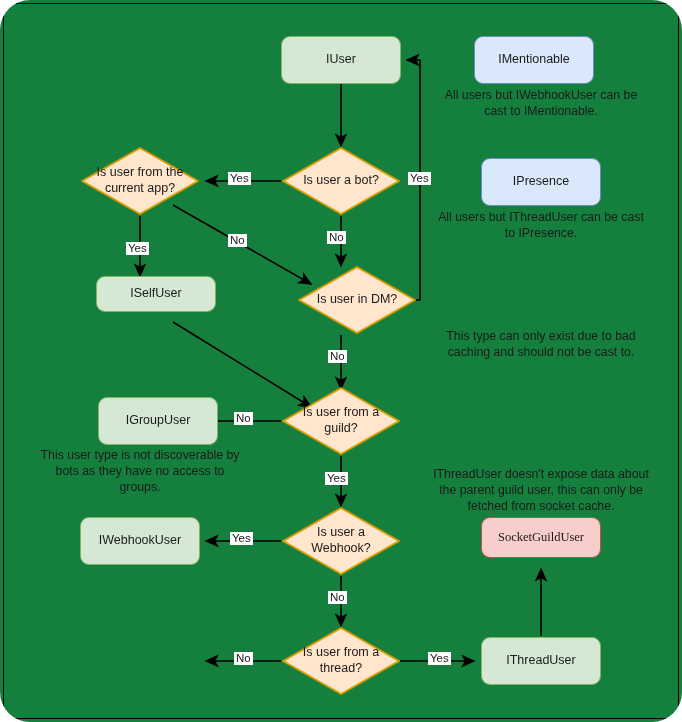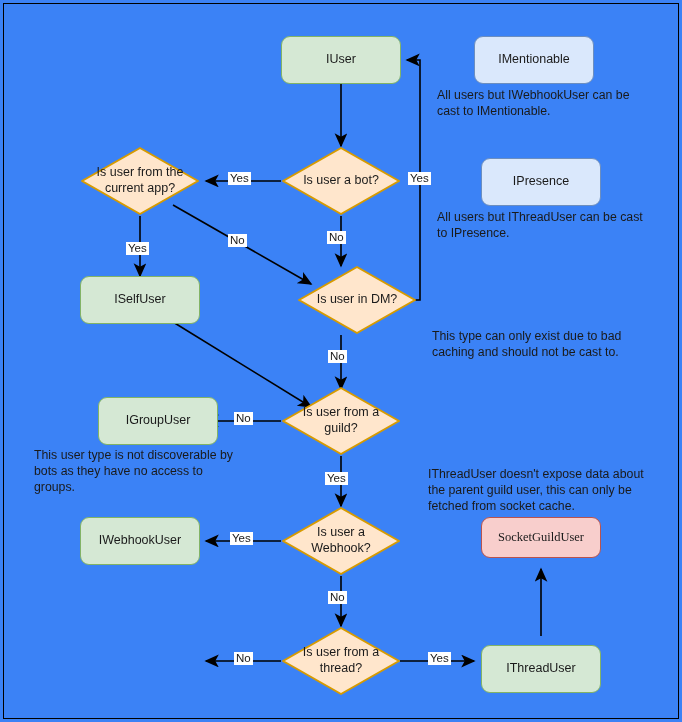--- a/index.html
+++ b/index.html
@@ -7,23 +7,24 @@
     padding: 0;
     background: #ffffff;
   }
   body {
     font-family: "Liberation Sans", sans-serif;
   }
   #canvas {
     position: relative;
     width: 682px;
     height: 722px;
-    background: #3b82f6;
+    background: #15803d;
     box-sizing: border-box;
     overflow: hidden;
+    border-radius: 30px;
   }
   #frame {
     position: absolute;
     left: 3px;
     top: 3px;
     width: 676px;
     height: 716px;
     border: 1px solid #000000;
     box-sizing: border-box;
     pointer-events: none;
@@ -84,20 +85,21 @@
     text-align: center;
     font-size: 12.5px;
     color: #1a1a1a;
     line-height: 1.25;
     padding: 0 14px;
     box-sizing: border-box;
     white-space: pre-line;
   }
   .note {
     position: absolute;
+    text-align: center;
     font-size: 12.3px;
     color: #1a1a1a;
     line-height: 1.3;
   }
   .edge-label {
     position: absolute;
     font-size: 11.5px;
     color: #1a1a1a;
     background: #ffffff;
     padding: 0 2px;
@@ -162,21 +164,21 @@
   </div>
 
   <div class="diamond-wrap" style="left:80px; top:146px; width:120px; height:70px;">
     <svg width="120" height="70" viewBox="0 0 120 70">
       <polygon points="60,2 118,35 60,68 2,35" fill="#ffe6cc" stroke="#d79b00" stroke-width="2" stroke-linejoin="round"></polygon>
     </svg>
     <div class="diamond-label" style="padding:0 8px;">Is user from the
 current app?</div>
   </div>
 
-  <div class="node rounded green" style="left:80px; top:276px; width:120px; height:48px;">
+  <div class="node rounded green" style="left:96px; top:276px; width:120px; height:36px;">
     <span>ISelfUser</span>
   </div>
 
   <div class="diamond-wrap" style="left:297px; top:265px; width:120px; height:70px;">
     <svg width="120" height="70" viewBox="0 0 120 70">
       <polygon points="60,2 118,35 60,68 2,35" fill="#ffe6cc" stroke="#d79b00" stroke-width="2" stroke-linejoin="round"></polygon>
     </svg>
     <div class="diamond-label" style="padding:0 6px;">Is user in DM?</div>
   </div>
 
@@ -206,21 +208,21 @@
 
 
   <div class="diamond-wrap" style="left:281px; top:626px; width:120px; height:70px;">
     <svg width="120" height="70" viewBox="0 0 120 70">
       <polygon points="60,2 118,35 60,68 2,35" fill="#ffe6cc" stroke="#d79b00" stroke-width="2" stroke-linejoin="round"></polygon>
     </svg>
     <div class="diamond-label" style="padding:0 12px;">Is user from a
 thread?</div>
   </div>
 
-  <div class="node rounded green" style="left:481px; top:637px; width:120px; height:48px;margin-top:8px;">
+  <div class="node rounded green" style="left:481px; top:637px; width:120px; height:48px;">
     <span>IThreadUser</span>
   </div>
 
   <div class="node rounded blue" style="left:474px; top:36px; width:120px; height:48px;">
     <span>IMentionable</span>
   </div>
   <div class="note" style="left:437px; top:88px; width:208px;">All users but IWebhookUser can be cast to IMentionable.</div>
 
   <div class="node rounded blue" style="left:481px; top:158px; width:120px; height:48px;">
     <span>IPresence</span>

